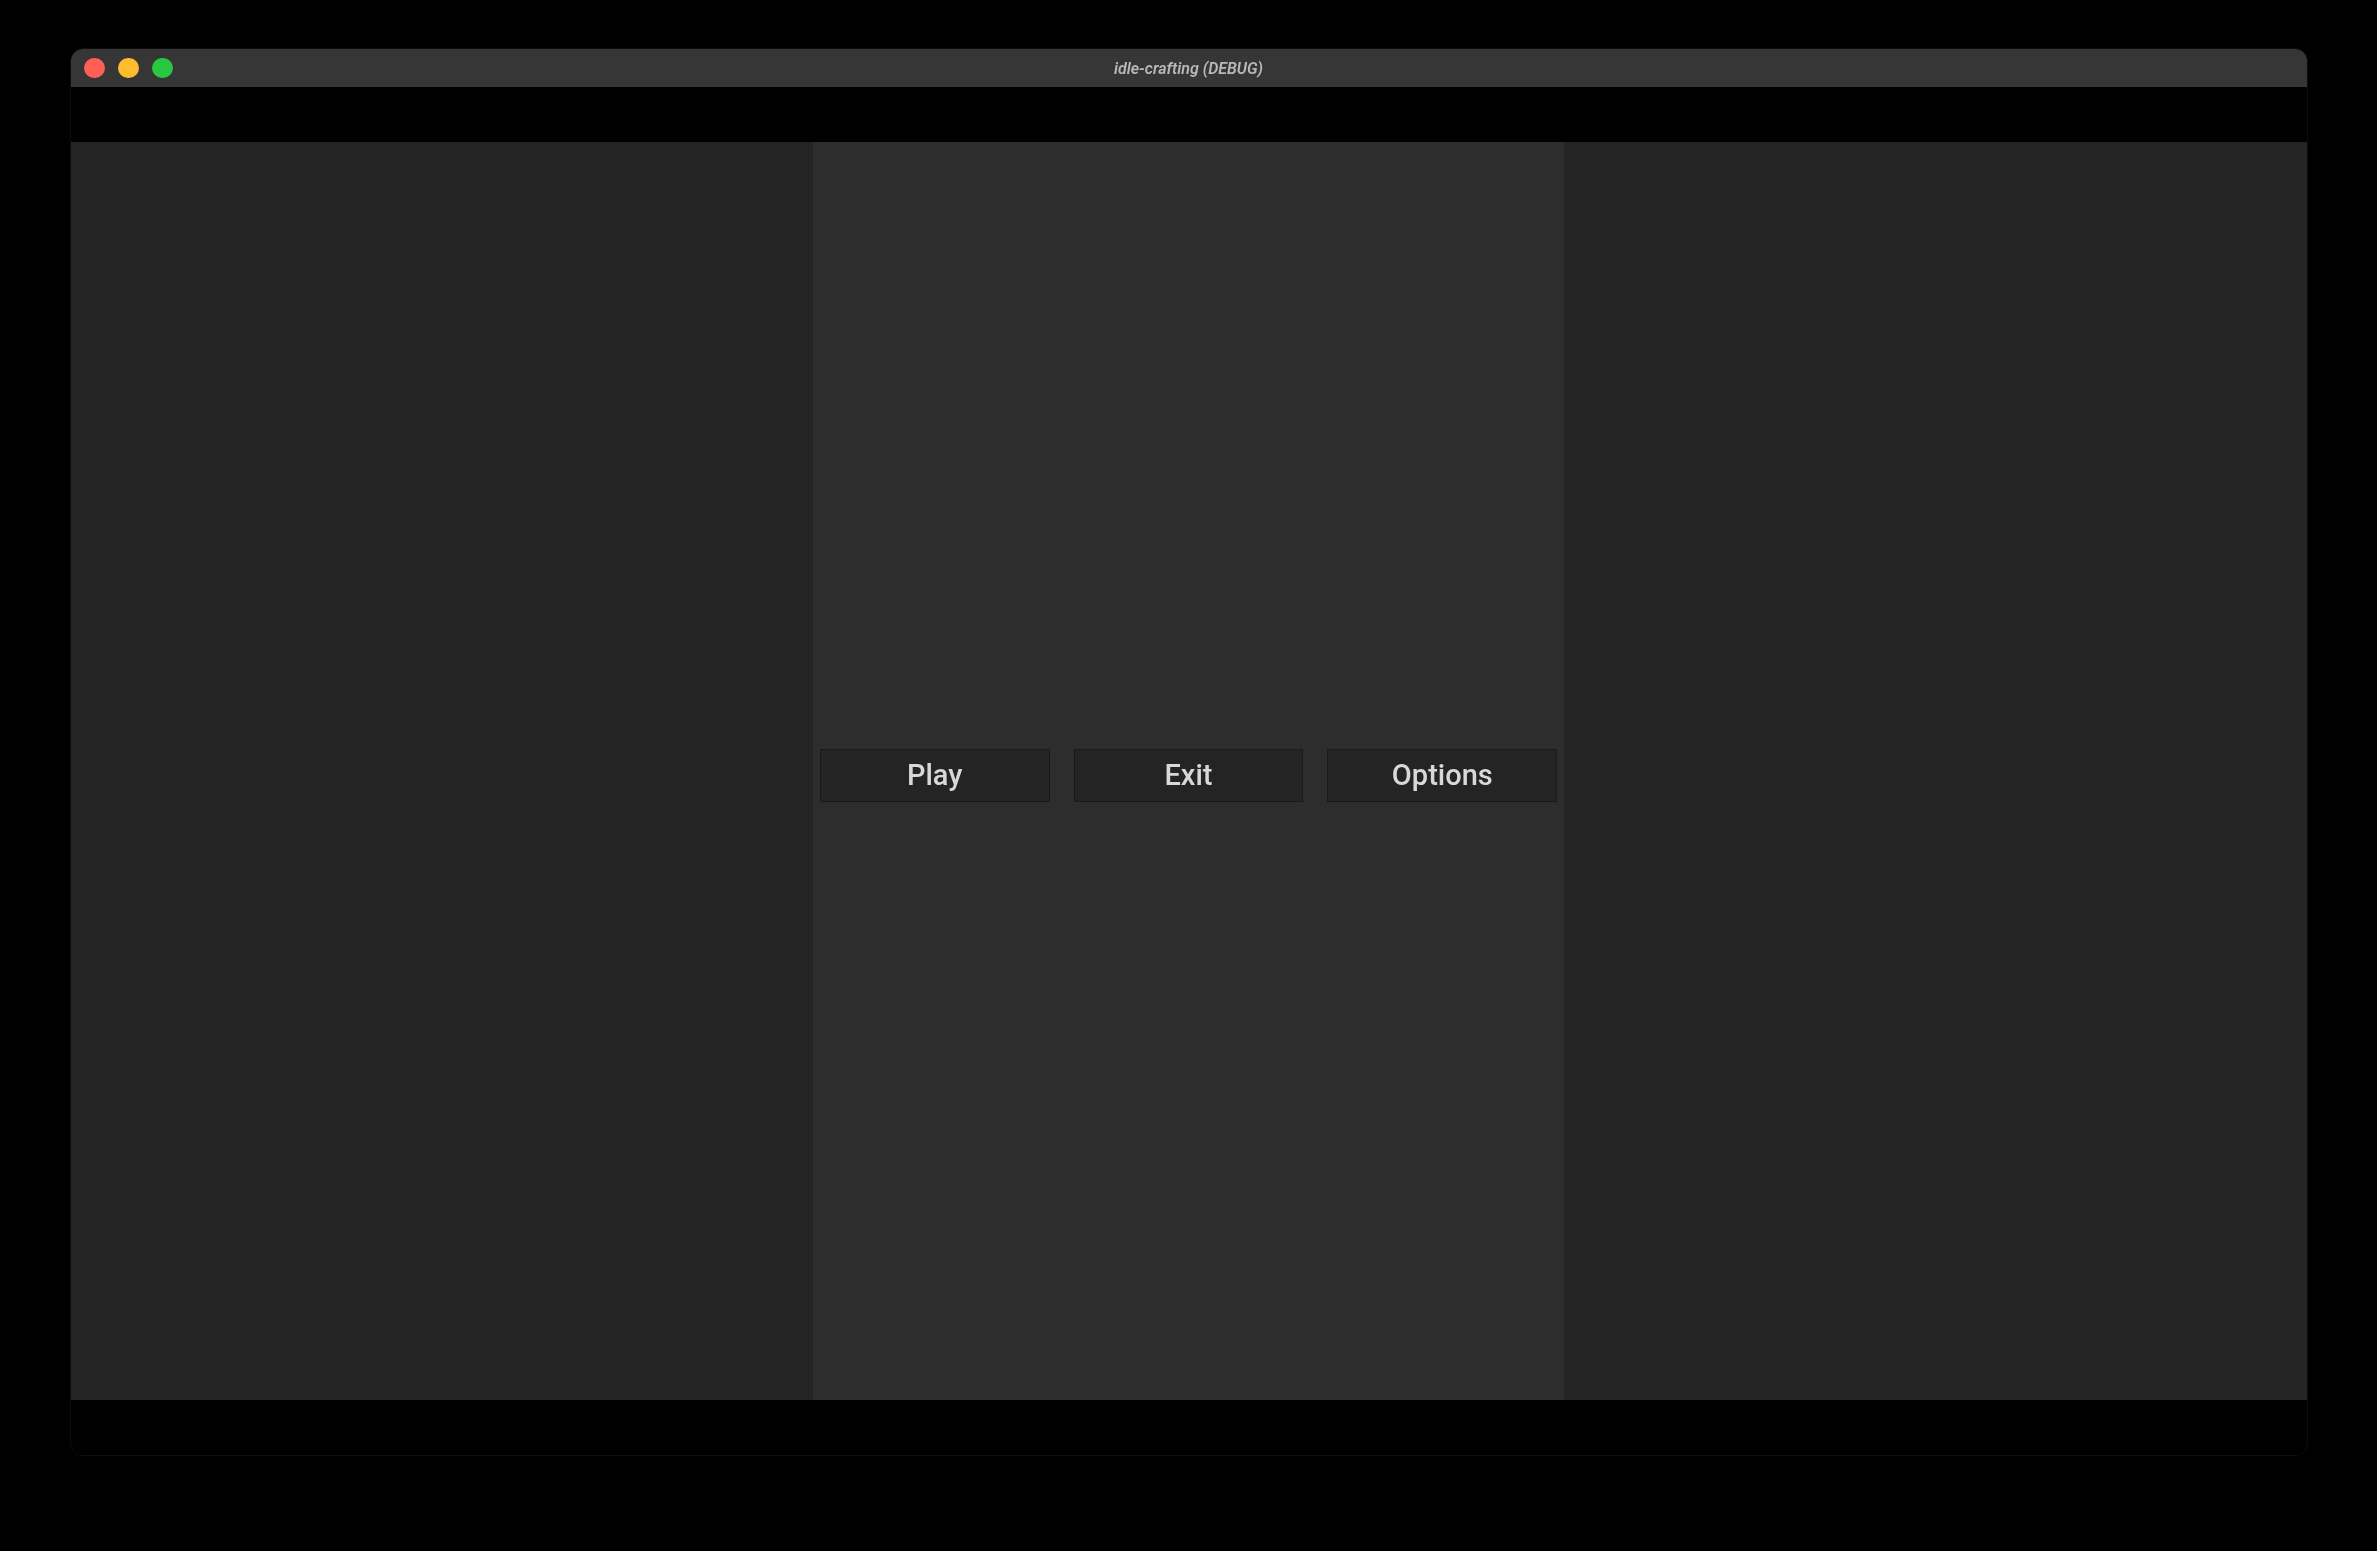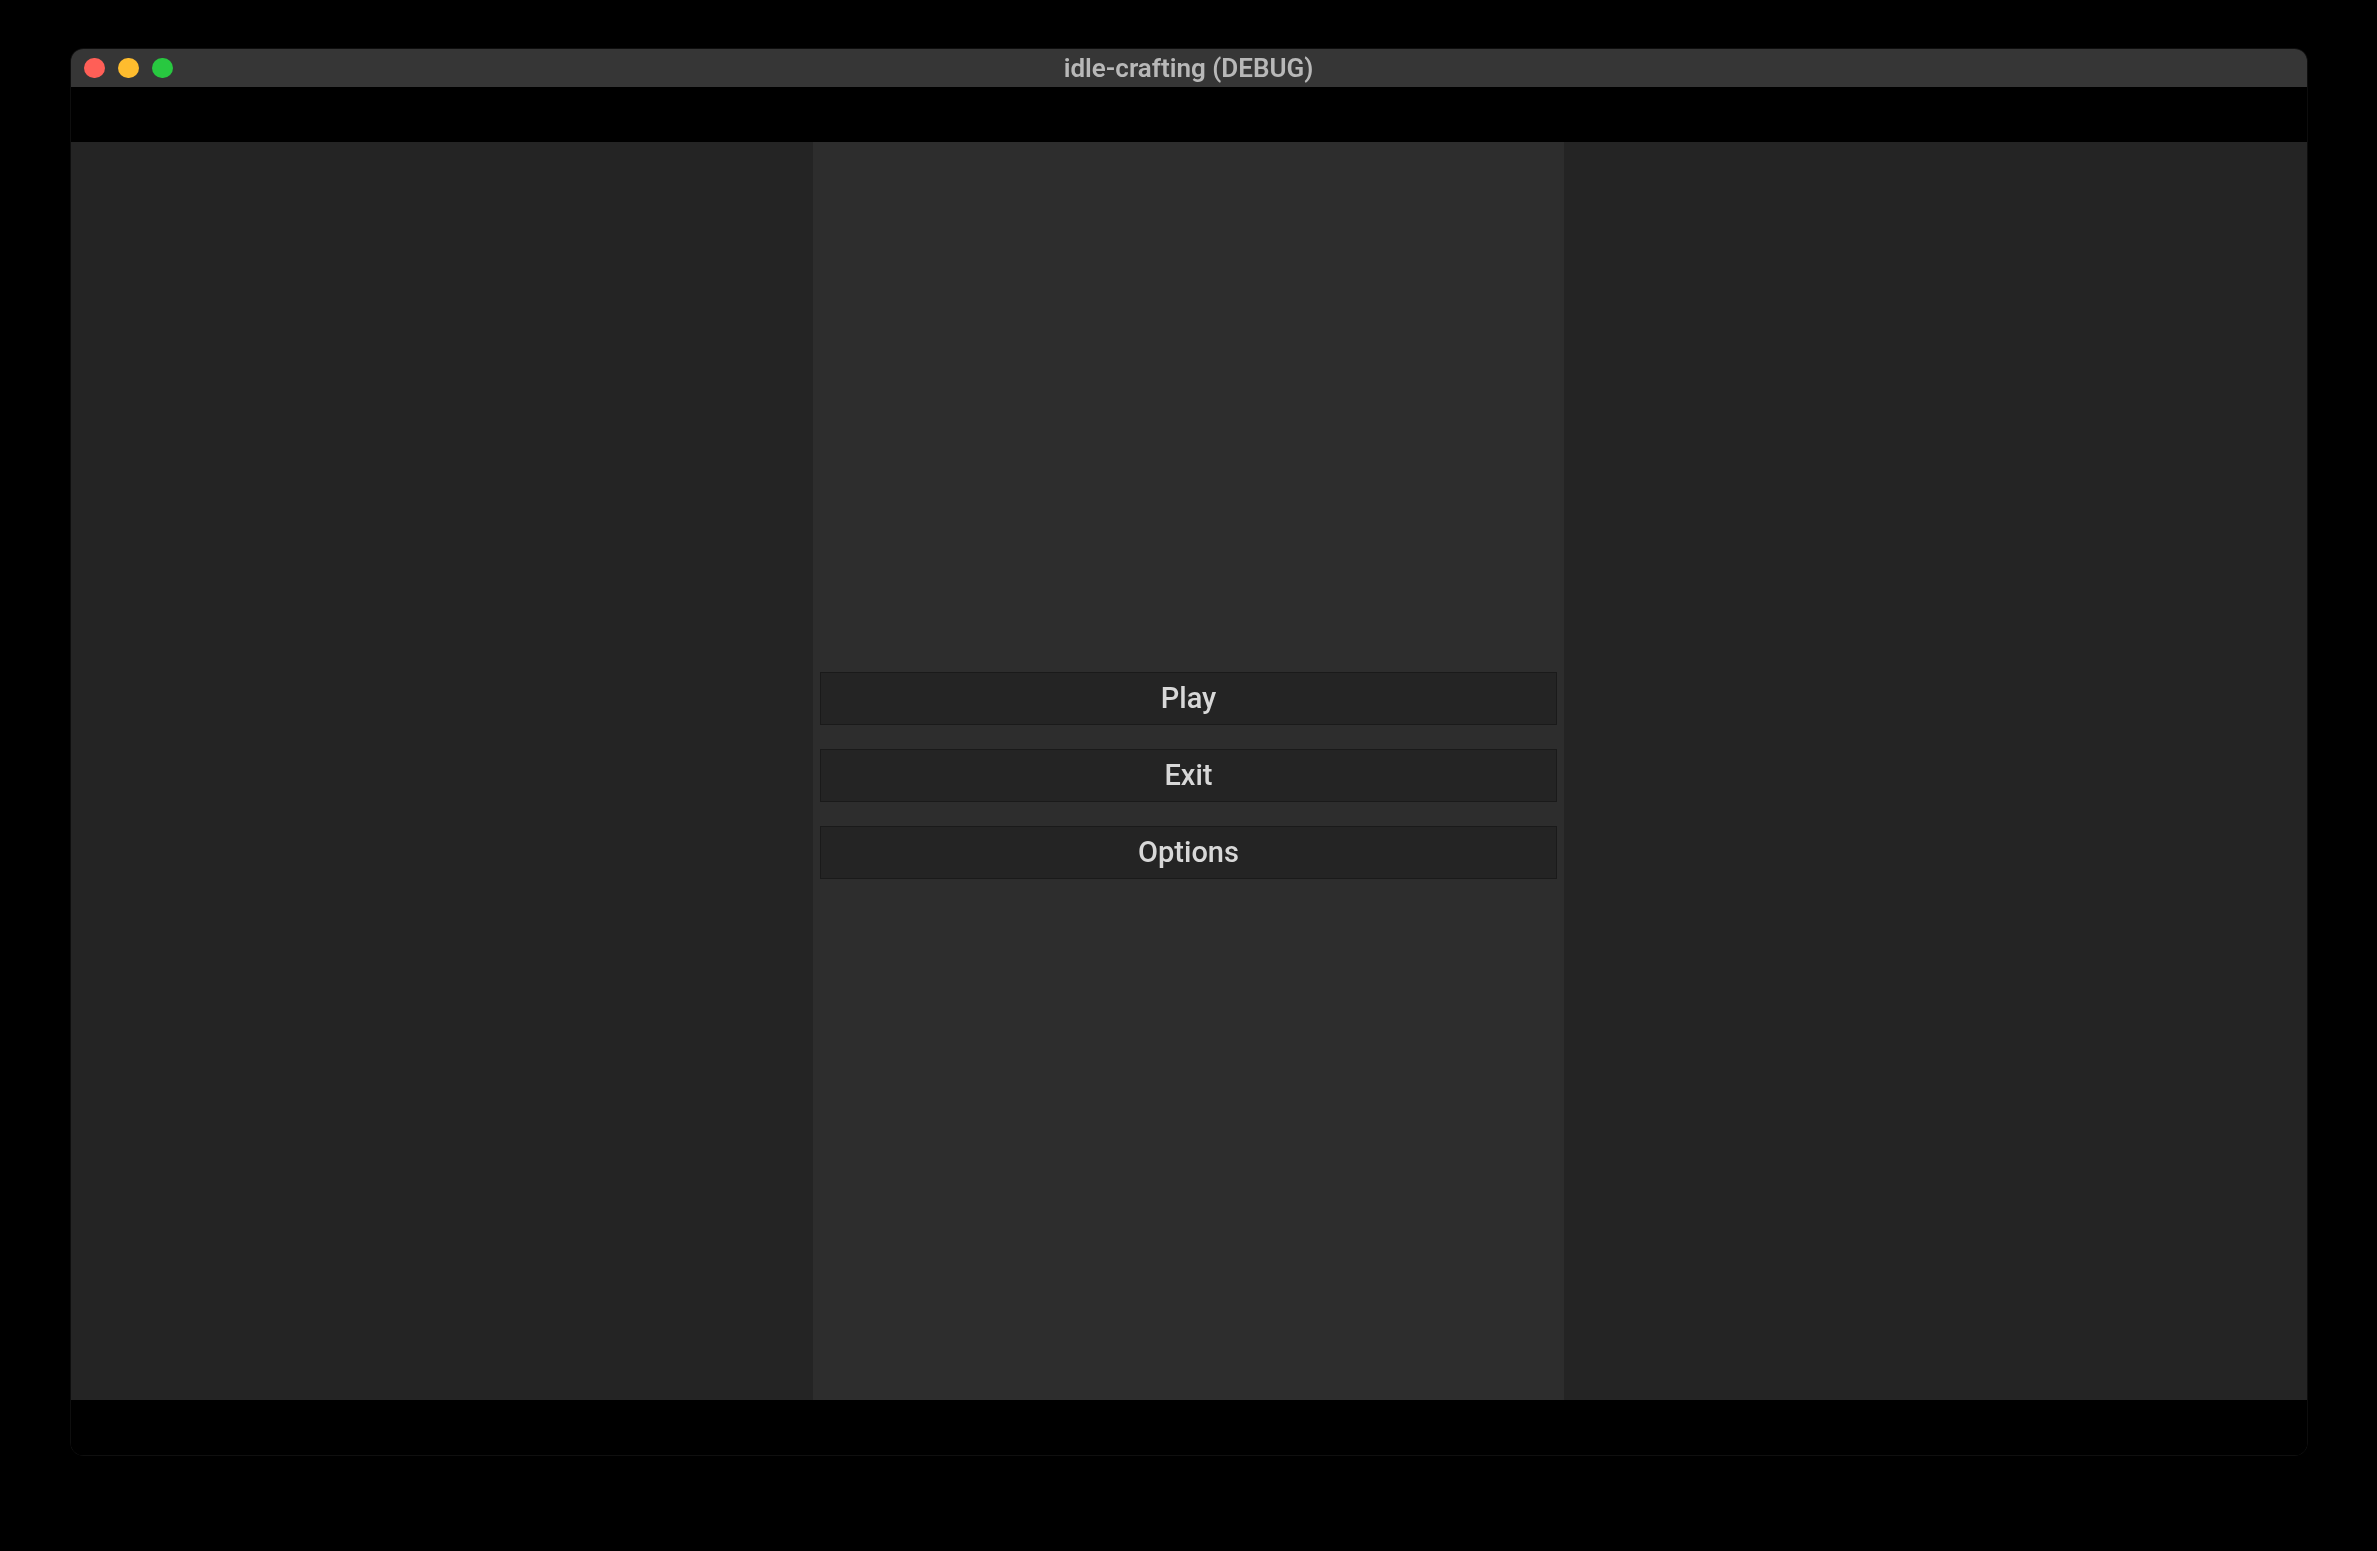--- a/index.html
+++ b/index.html
@@ -54,22 +54,23 @@
     
     .tl-close { background: #ff5f57; }
     .tl-min   { background: #febc2e; }
     .tl-max   { background: #28c840; }
     
     .titlebar-title {
       position: absolute;
       left: 50%;
       transform: translateX(-50%);
       color: #b8b8b8;
-      font-size: 26px;
+      font-size: 16px;
       font-weight: 600;
+      font-style: italic;
     }
     
     .window-body {
       flex: 1;
       background: #000000;
       display: flex;
       flex-direction: column;
     }
     
     .top-black-bar {
@@ -94,21 +95,21 @@
       display: flex;
       flex-direction: column;
       align-items: center;
       justify-content: center;
       padding: 0 6.8px;
     }
     
     .menu-buttons {
       width: 100%;
       display: flex;
-      flex-direction: column;
+      flex-direction: row;
       gap: 24px;
       margin-top: 8px;
     }
     
     .menu-button {
       width: 100%;
       height: 53px;
       background: #242424;
       border: 0.7px solid #1a1a1a;
       color: #d8d8d8;

